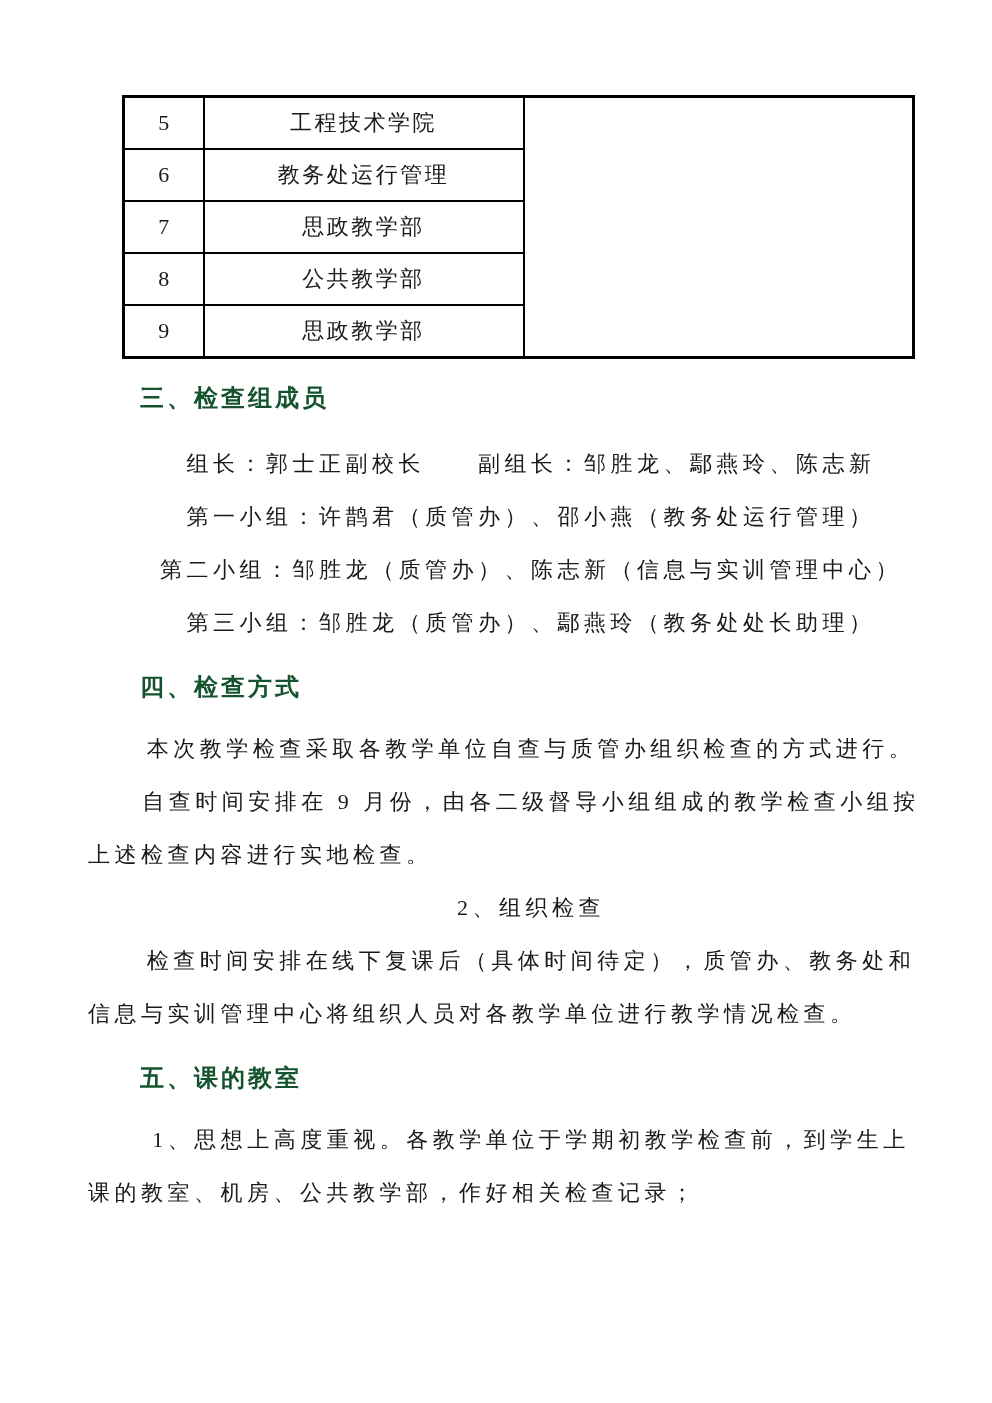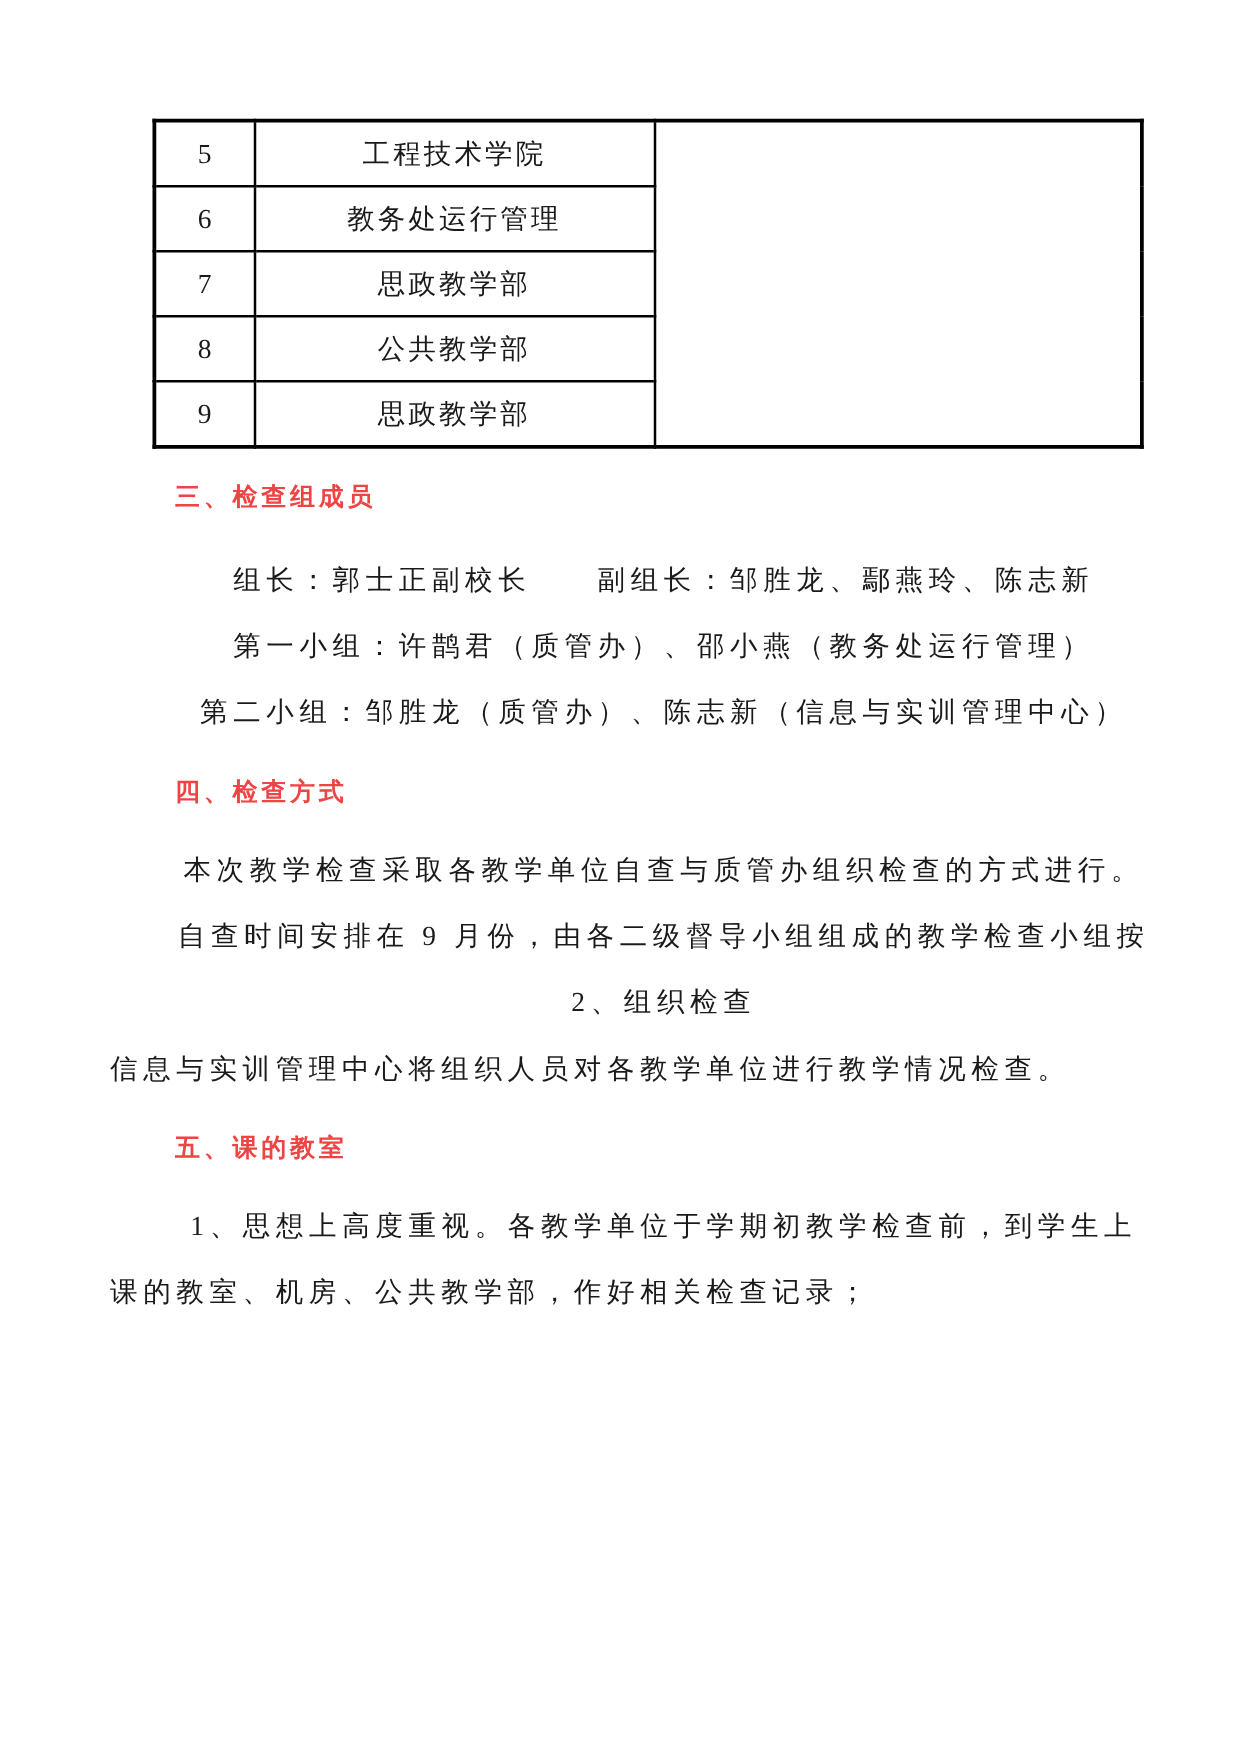--- a/index.html
+++ b/index.html
@@ -58,24 +58,24 @@
   }
   .indent {
     padding-left: 52px;
     text-align: center;
   }
   .heading {
     margin: 27px 0 26px 0;
     padding-left: 52px;
     font-family: "Liberation Sans", "DejaVu Sans", sans-serif;
     font-weight: bold;
-    font-size: 20px;
+    font-size: 24px;
     line-height: 26px;
     letter-spacing: 3px;
-    color: #ef4444;
+    color: #14532d;
     white-space: nowrap;
   }
   .heading.mid {
     margin: 25px 0 22px 0;
   }
 </style>
 </head>
 <body>
 
 <div class="page">
@@ -110,25 +110,28 @@
       </tr>
     </tbody>
   </table>
 
   <div class="flow">
 
     <div class="heading">三、检查组成员</div>
     <p class="line indent">组长：郭士正副校长　　副组长：邹胜龙、鄢燕玲、陈志新</p>
     <p class="line indent">第一小组：许鹊君（质管办）、邵小燕（教务处运行管理）</p>
     <p class="line indent">第二小组：邹胜龙（质管办）、陈志新（信息与实训管理中心）</p>
+    <p class="line indent">第三小组：邹胜龙（质管办）、鄢燕玲（教务处处长助理）</p>
 
     <div class="heading mid">四、检查方式</div>
     <p class="line indent">本次教学检查采取各教学单位自查与质管办组织检查的方式进行。</p>
     <p class="line indent">自查时间安排在 9 月份，由各二级督导小组组成的教学检查小组按</p>
+    <p class="line">上述检查内容进行实地检查。</p>
     <p class="line indent">2、组织检查</p>
+    <p class="line indent">检查时间安排在线下复课后（具体时间待定），质管办、教务处和</p>
     <p class="line">信息与实训管理中心将组织人员对各教学单位进行教学情况检查。</p>
 
     <div class="heading mid">五、课的教室</div>
     <p class="line indent">1、思想上高度重视。各教学单位于学期初教学检查前，到学生上</p>
     <p class="line">课的教室、机房、公共教学部，作好相关检查记录；</p>
 
   </div>
 
 </div>
 

